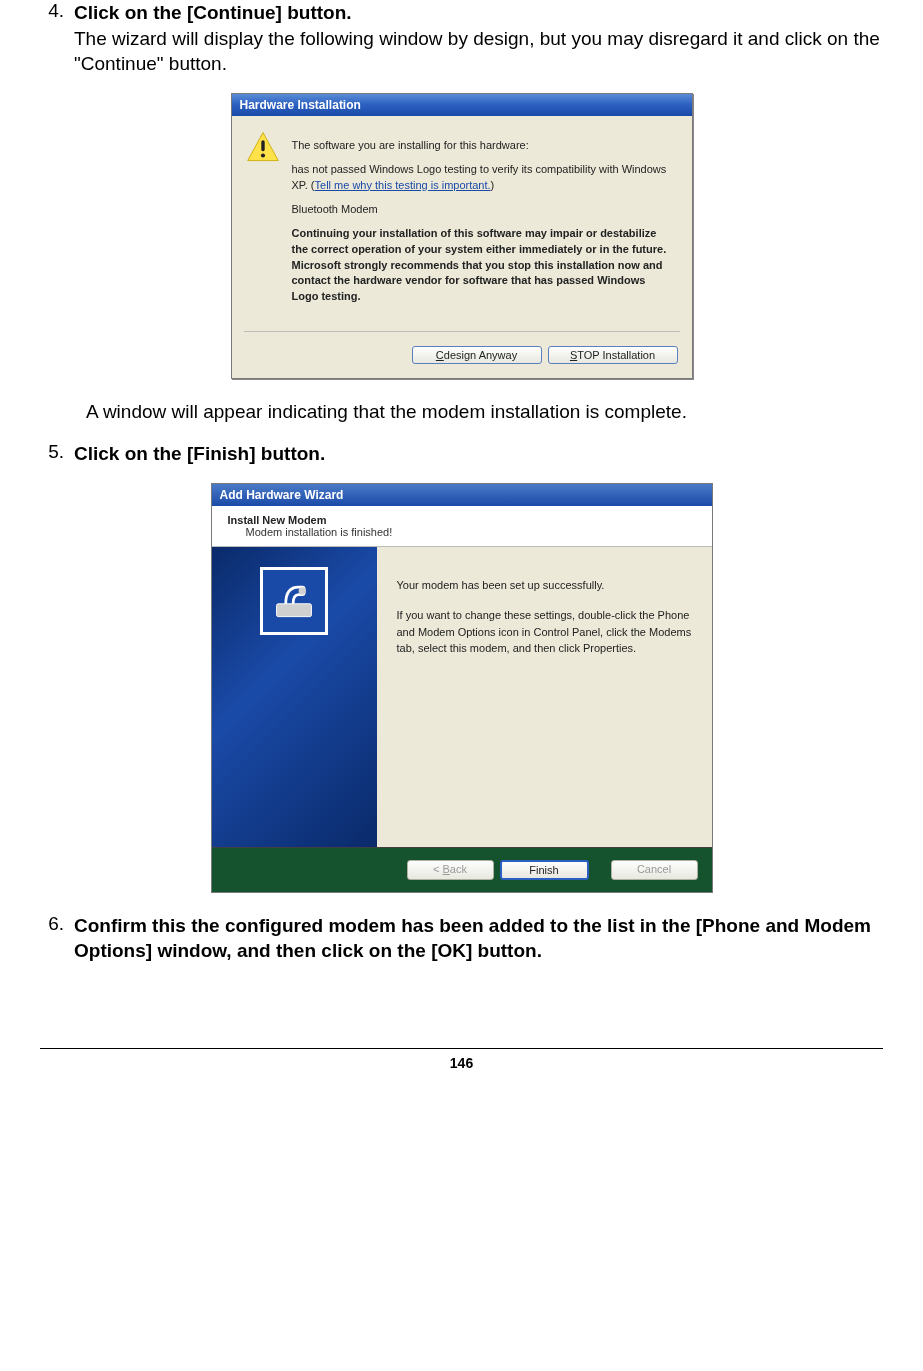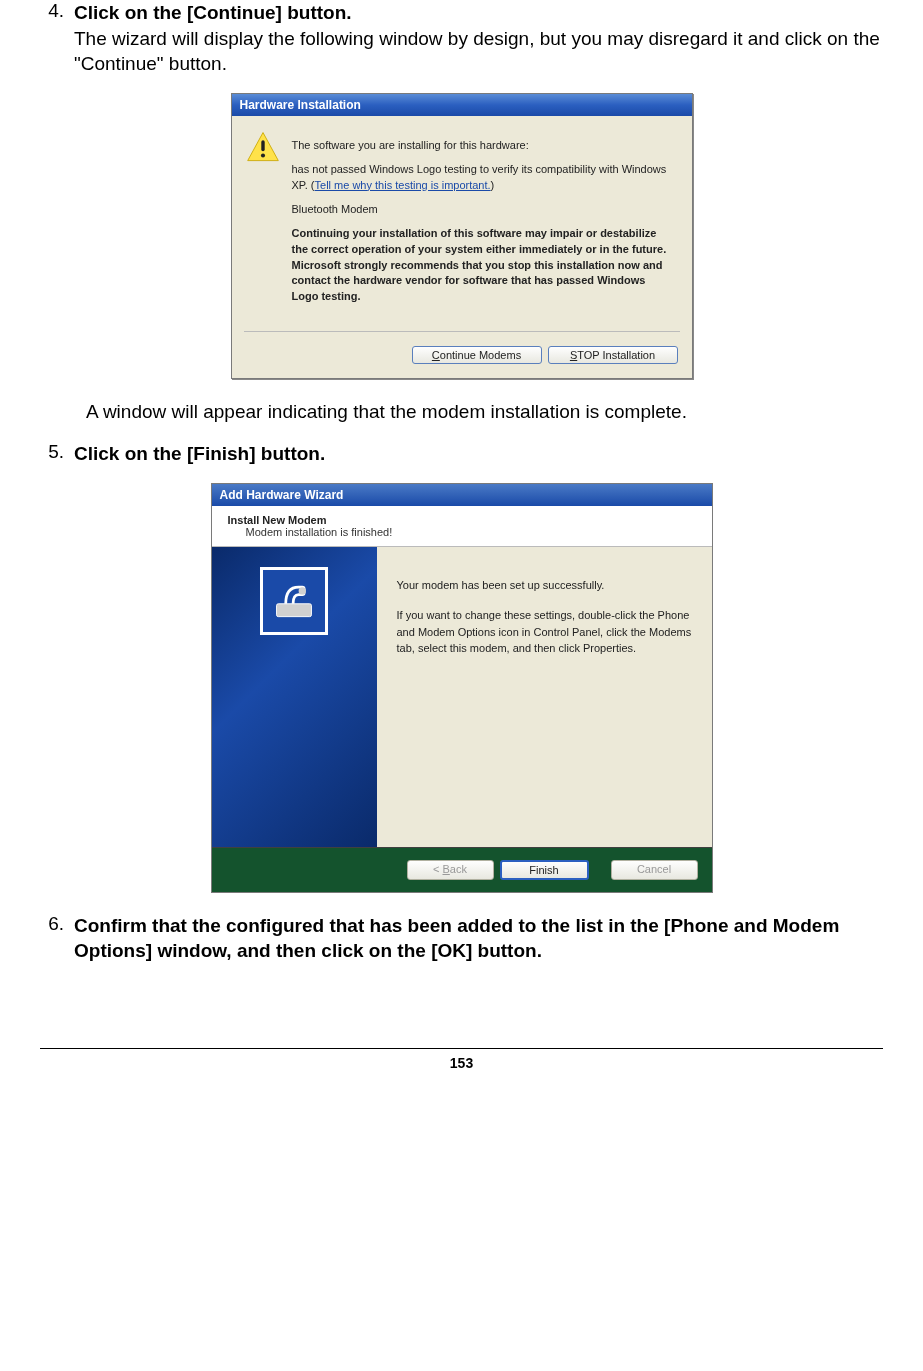--- a/index.html
+++ b/index.html
@@ -213,21 +213,21 @@
           <div class="para">
             <span>has not passed Windows Logo testing to verify its compatibility with Windows XP. (</span><span class="link">Tell me why this testing is important.</span><span>)</span>
           </div>
           <div class="para">Bluetooth Modem</div>
           <div class="para"><b>Continuing your installation of this software may impair or destabilize the correct operation of your system either immediately or in the future. Microsoft strongly recommends that you stop this installation now and contact the hardware vendor for software that has passed Windows Logo testing.</b></div>
         </div>
       </div>
       <div class="dlg1-sep"></div>
       <div class="dlg1-btns">
         <div class="xp-btn">
-          <span style="text-decoration:underline">C</span><span>ontinue Modems</span>
+          <span style="text-decoration:underline">C</span><span>design Anyway</span>
         </div>
         <div class="xp-btn">
           <span style="text-decoration:underline">S</span><span>TOP Installation</span>
         </div>
       </div>
     </div>
   </div>
 
   <div class="step-text">A window will appear indicating that the modem installation is complete.</div>
 
@@ -266,20 +266,20 @@
         </div>
         <div class="xp-btn2 primary gap-right">Finish</div>
         <div class="xp-btn2 disabled">Cancel</div>
       </div>
     </div>
   </div>
 
   <div class="step">
     <div class="step-num">6.</div>
     <div class="step-body">
-      <b>Confirm that the configured that has been added to the list in the [Phone and Modem Options] window, and then click on the [OK] button.</b>
+      <b>Confirm this the configured modem has been added to the list in the [Phone and Modem Options] window, and then click on the [OK] button.</b>
     </div>
   </div>
 
 </div>
 
 <div class="footer-rule"></div>
-<div class="page-number">153</div>
+<div class="page-number">146</div>
 
 </body></html>

